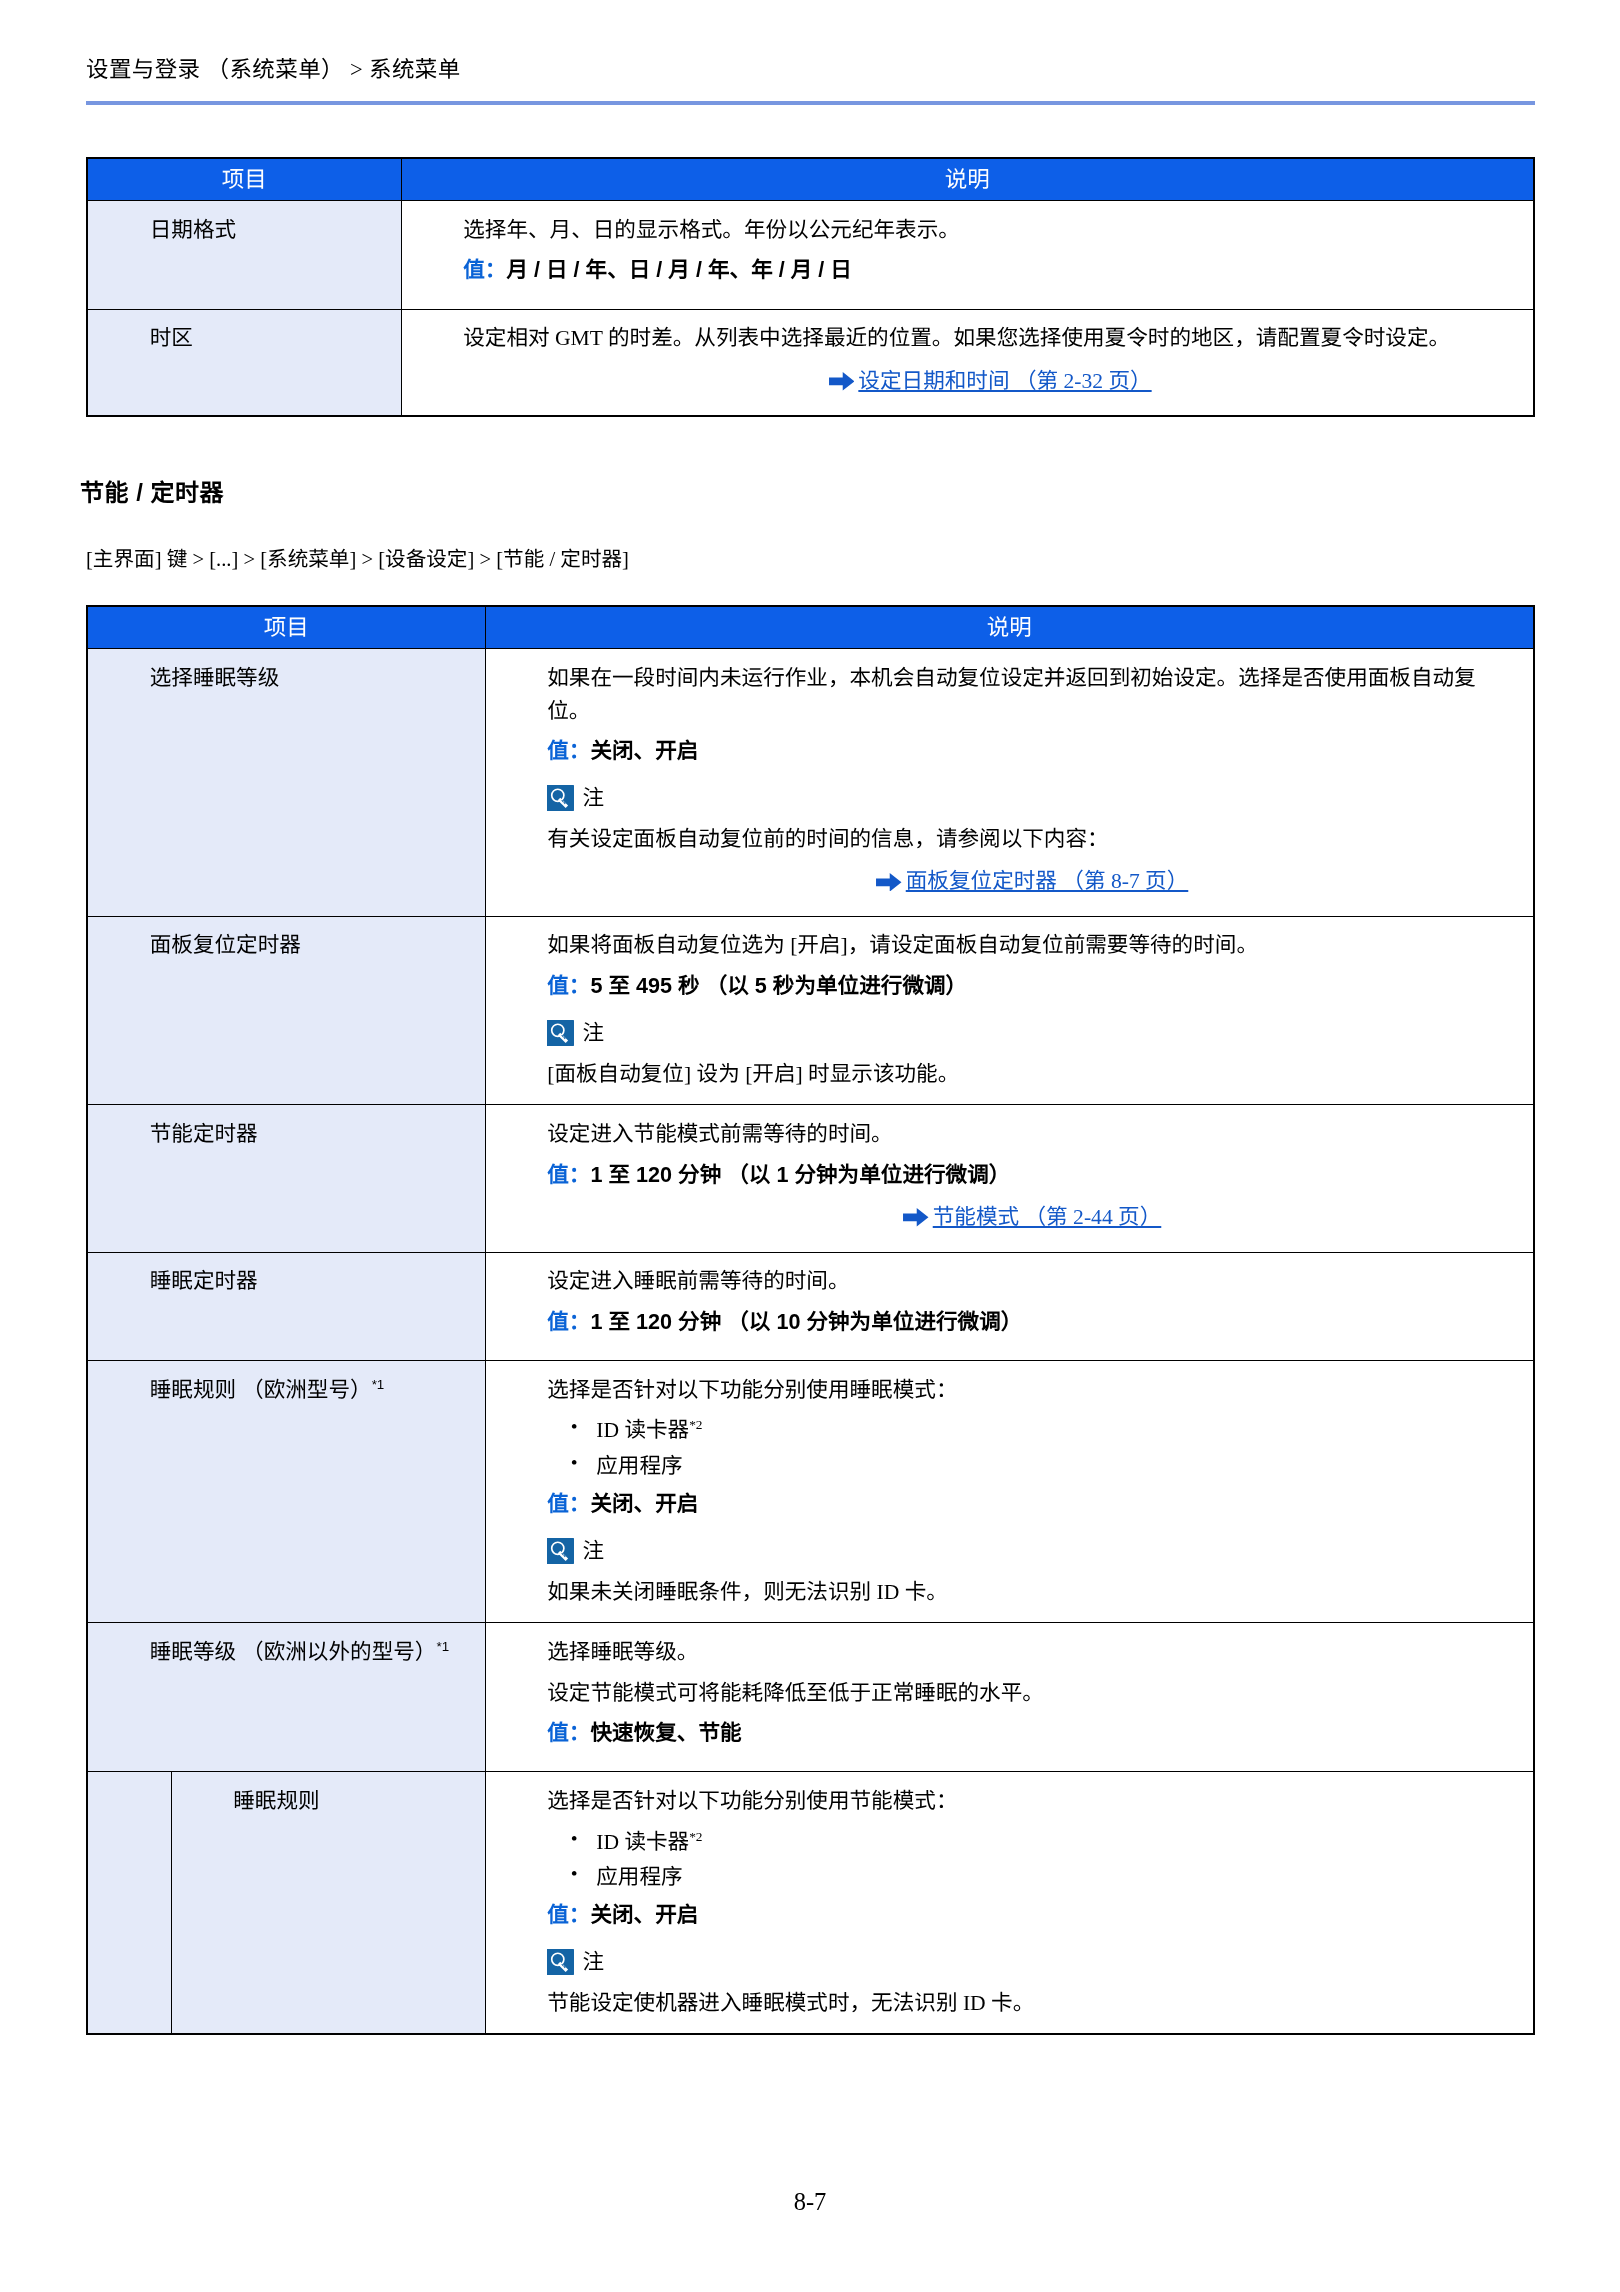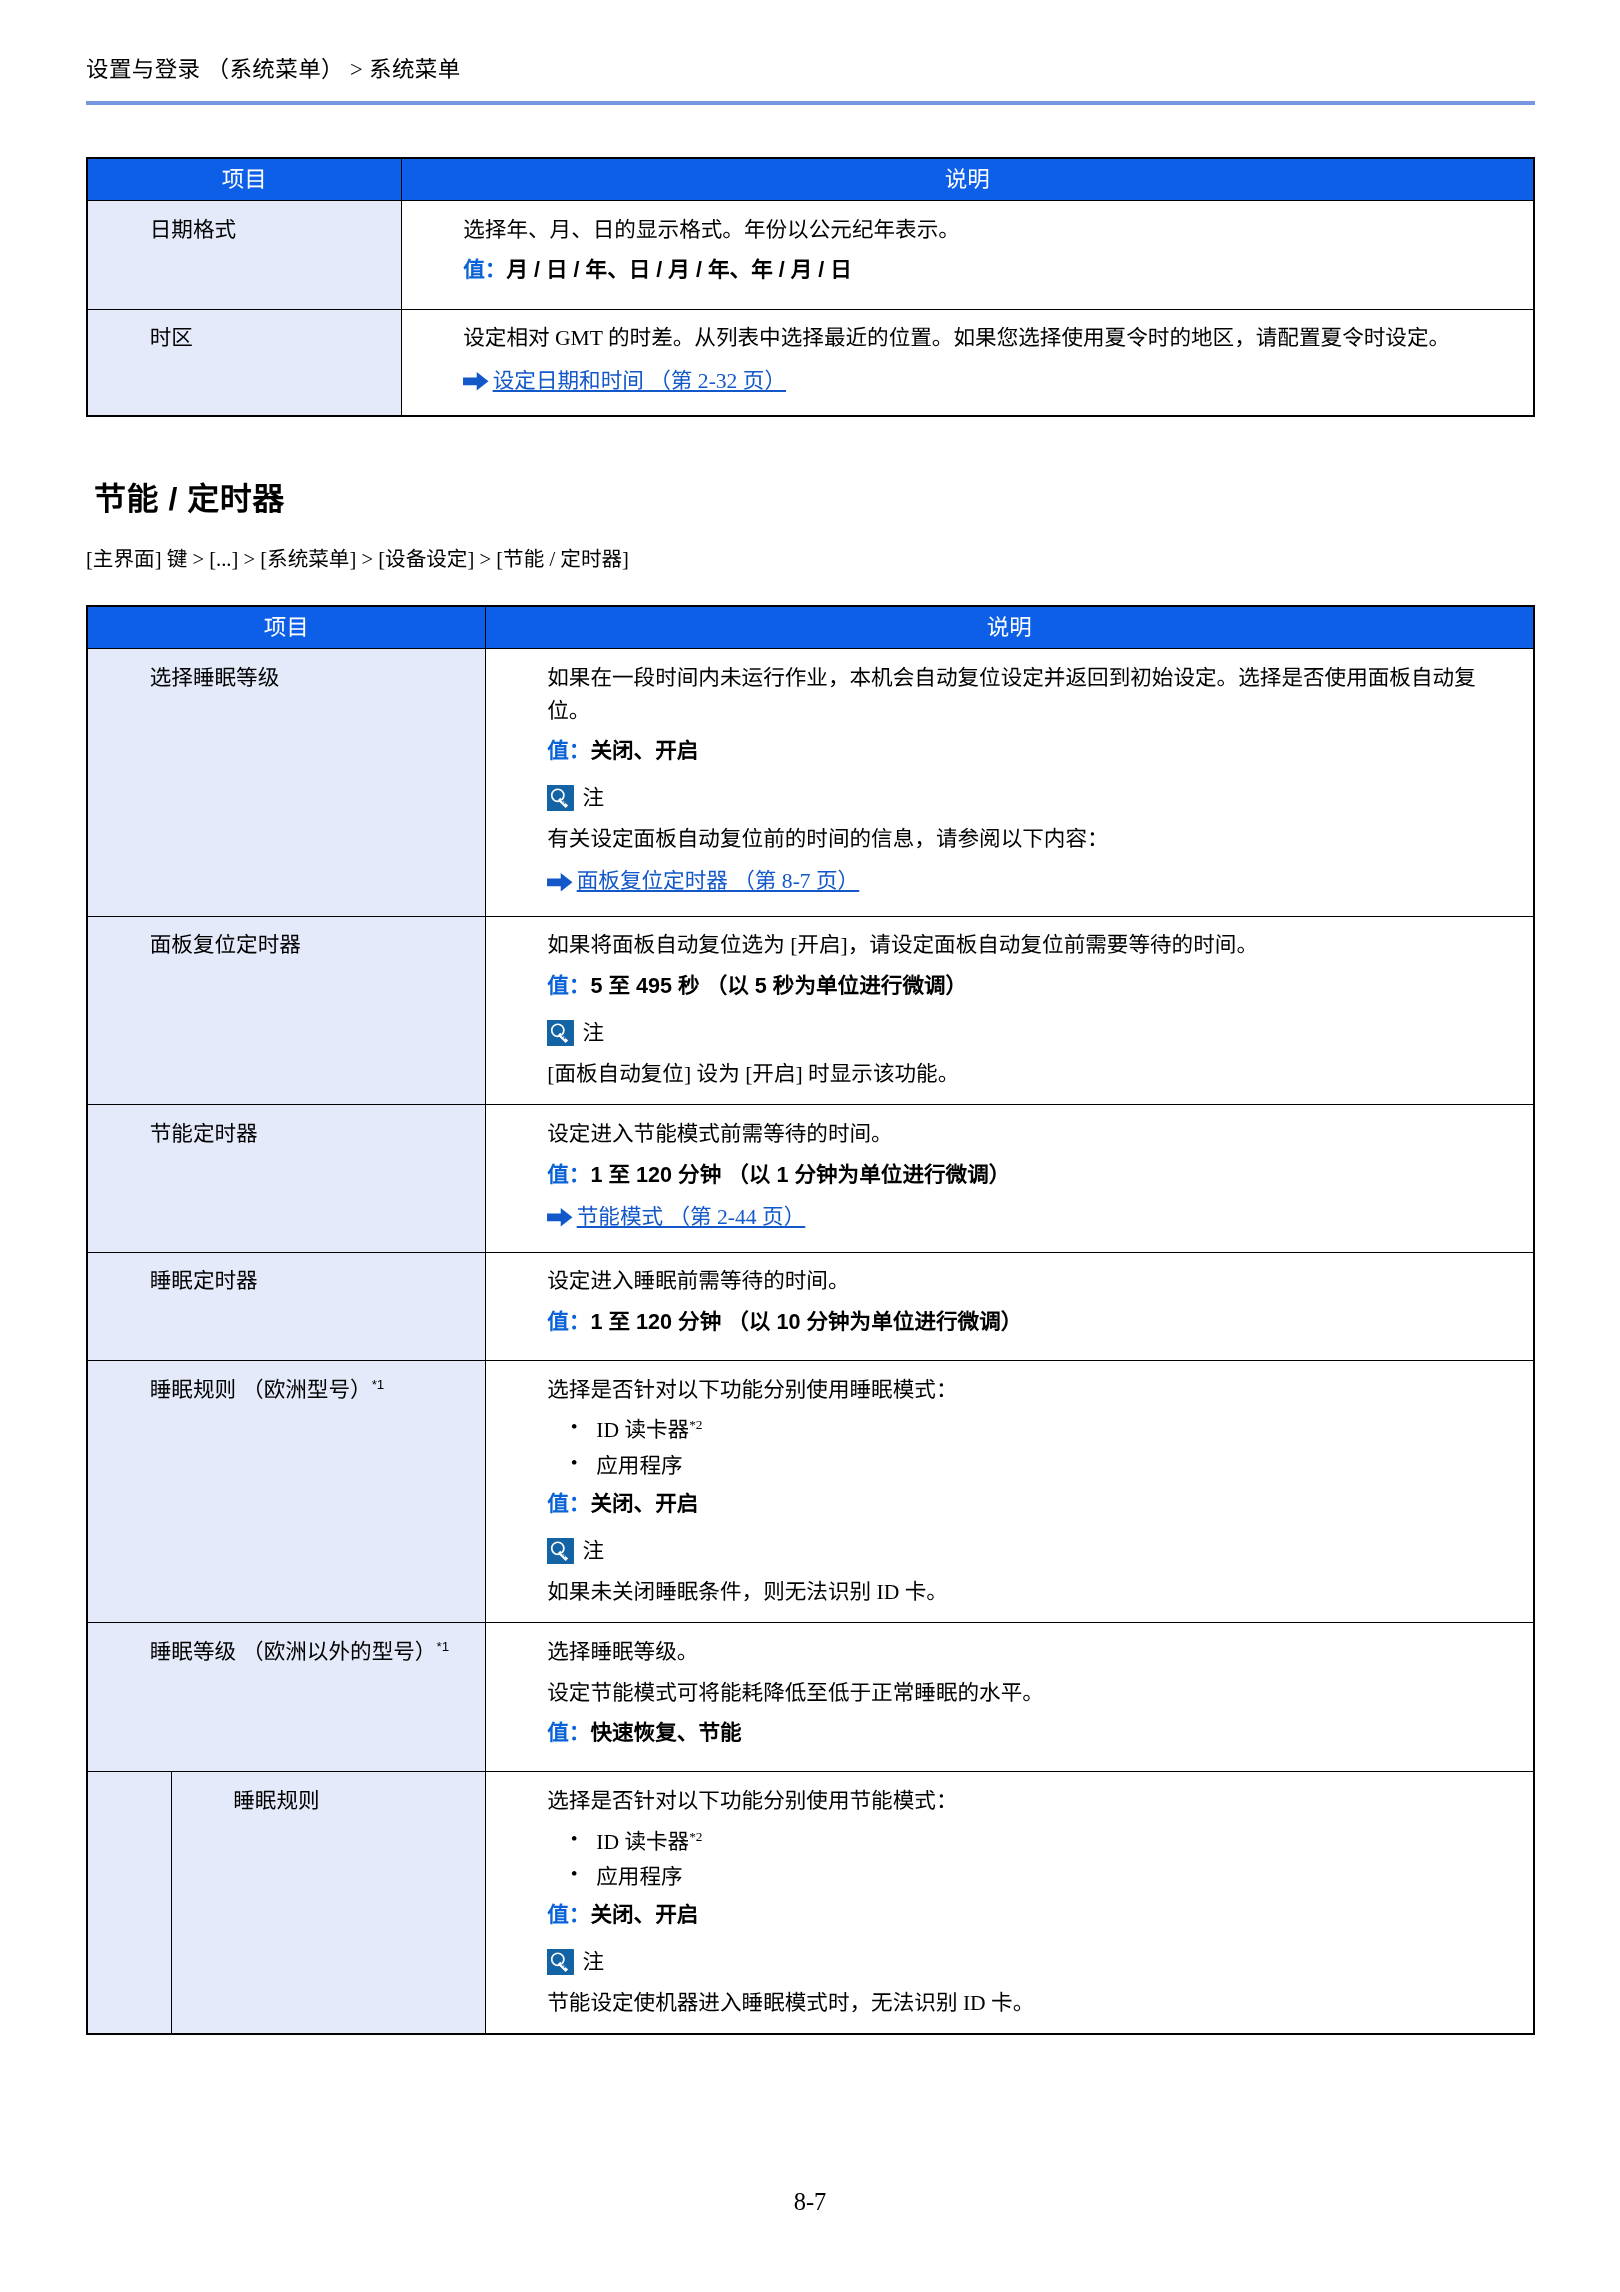--- a/index.html
+++ b/index.html
@@ -127,20 +127,21 @@
     line-height: 1.5;
     margin: 0 0 5.9px 0;
   }
 
   
   .xref {
     display: flex;
     align-items: center;
     gap: 4px;
     margin: 9.8px 0 3.9px 0;
+    justify-content: center;
   }
   .xref-arrow { flex: 0 0 auto; display: block; }
   .xref-link {
     color: #1358c8;
     text-decoration: underline;
     font-size: 21.6px;
     white-space: nowrap;
   }
 
   
@@ -165,22 +166,22 @@
   }
   sup.fn {
     font-size: 0.62em;
     vertical-align: super;
     line-height: 0;
   }
 
   
   .sec-title {
     position: absolute;
-    left: 94px;
-    font-size: 32px;
+    left: 80px;
+    font-size: 24px;
     font-weight: bold;
     font-family: "Liberation Sans", "DejaVu Sans", sans-serif;
     color: #000;
     letter-spacing: 0.5px;
   }
   .sec-path {
     position: absolute;
     left: 86px;
     font-size: 20.6px;
     color: #000;

